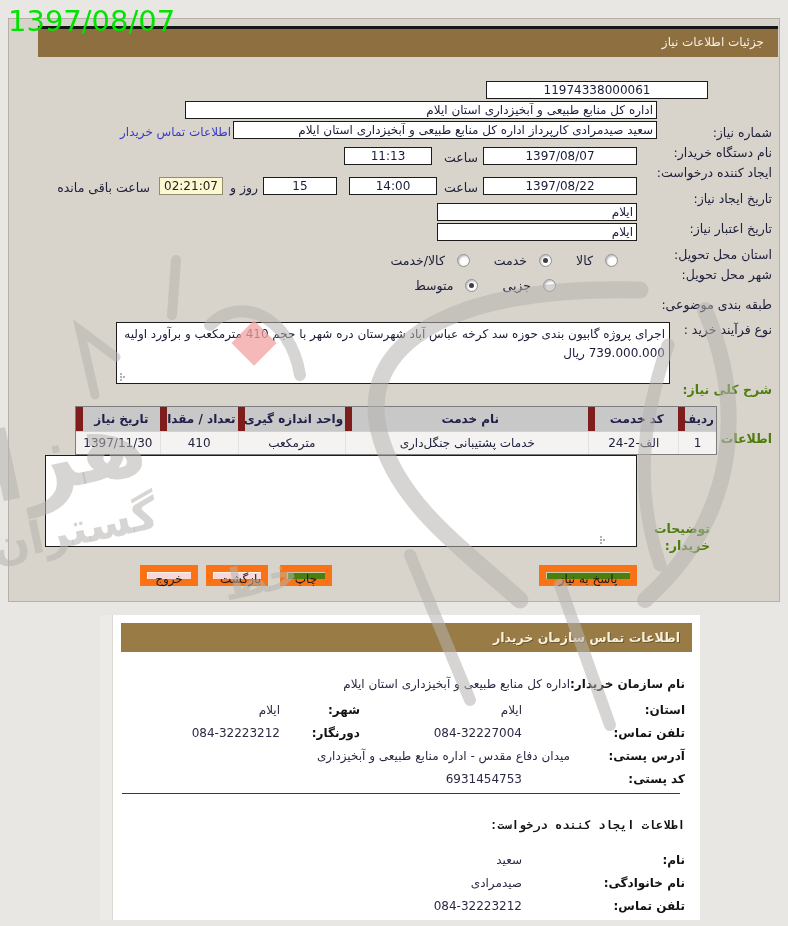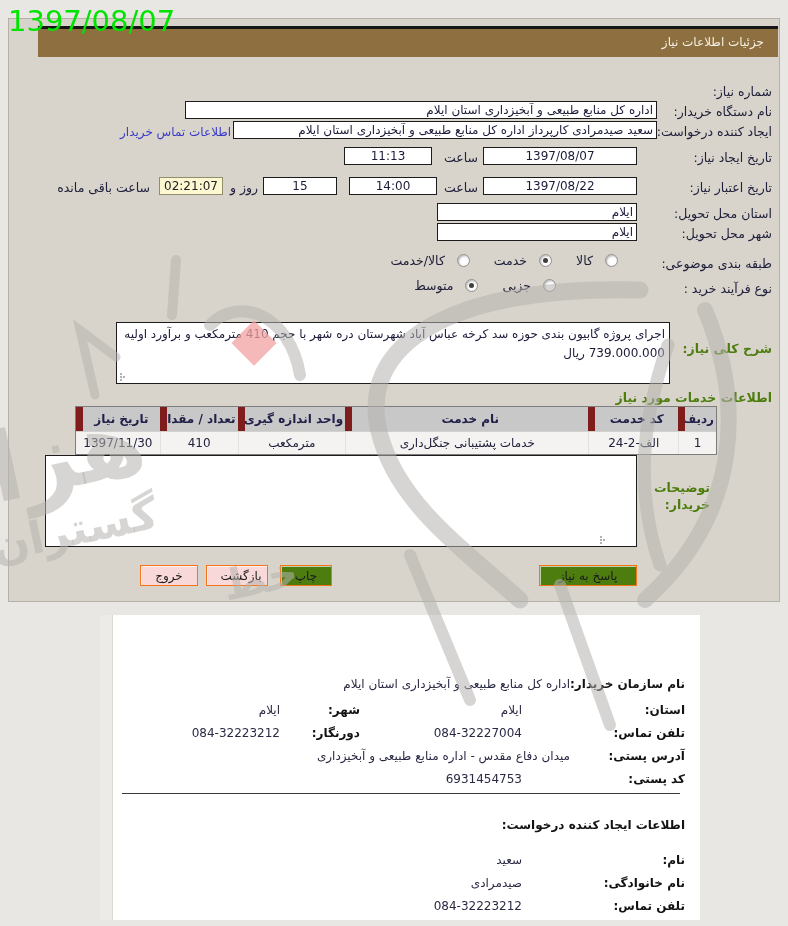--- a/index.html
+++ b/index.html
@@ -4,21 +4,21 @@
 <style>
   html,body{margin:0;padding:0;background:#e8e7e4;}
   *{box-sizing:border-box;font-family:"DejaVu Sans","Liberation Sans",sans-serif;}
   .page{position:relative;width:788px;height:926px;background:#e8e7e4;overflow:hidden;direction:rtl;}
   
   .form-panel{position:absolute;left:8px;top:18px;width:772px;height:584px;background:#d8d4cb;border:1px solid #b5b1a9;}
   .title-bar{position:absolute;left:38px;top:26px;width:740px;height:31px;background:#8e7040;border-top:3px solid #161616;}
   .title-bar .t{color:#f4efe6;font-size:12px;line-height:27px;padding-right:14px;}
   .stamp{position:absolute;left:8px;top:4px;font-size:29px;color:#00e400;z-index:12;direction:ltr;letter-spacing:0px;}
   
-  .flabel{position:absolute;right:16px;font-size:12.5px;color:#20203c;white-space:nowrap;}
+  .flabel{position:absolute;right:16px;font-size:12.5px;color:#20203c;white-space:nowrap;margin-top:41px;}
   .tbox{position:absolute;height:18px;border:1px solid #1c1c1c;background:#fff;font-size:12px;color:#1b1b3a;padding:0 3px;direction:rtl;}
   .tbox.center{text-align:center;direction:ltr;}
   .plain{position:absolute;font-size:12.5px;color:#20203c;white-space:nowrap;}
   .link{position:absolute;font-size:12px;color:#3a3ac9;cursor:pointer;white-space:nowrap;}
   .cdown{position:absolute;height:18px;border:1px solid #8f8f6e;background:#fdf8d2;font-size:12px;color:#222;text-align:center;line-height:16px;direction:ltr;}
   
   .optrow{position:absolute;display:flex;direction:rtl;gap:24px;align-items:center;}
   .opt{display:flex;direction:rtl;gap:12px;align-items:center;font-size:12.5px;color:#20203c;cursor:pointer;}
   .radio{width:13px;height:13px;border-radius:50%;background:#fdfdfd;border:1px solid #909090;box-shadow:inset 1px 1px 2px rgba(0,0,0,.3);flex:0 0 auto;}
   .radio.selected{position:relative;}
@@ -30,21 +30,21 @@
   
   .stable{position:absolute;right:71px;top:406px;width:642px;border:1px solid #7d7d7d;background:#f4f3f1;}
   .trow{display:flex;direction:rtl;}
   .trow.head{background:#c8c8c8;}
   .tc{font-size:12px;color:#23233f;text-align:center;padding:4px 2px;border-left:1px solid #e2e1de;white-space:nowrap;overflow:hidden;}
   .trow.head .tc{font-weight:bold;color:#20204a;border-left:7px solid #7f1d1d;padding:5px 2px;}
   .trow.data{border-top:1px solid #d2d1ce;}
   .tc:last-child{border-left:none;}
   .c0{width:38px;}.c1{width:90px;}.c2{width:244px;}.c3{width:108px;}.c4{width:78px;}.c5{width:84px;}
   
-  .btn{position:absolute;top:565px;height:21px;border:1px solid #f97316;font-size:12px;color:#1b1b1b;text-align:center;padding:0;cursor:pointer;box-shadow:inset 1px 1px 0 rgba(255,255,255,.65);}
+  .btn{position:absolute;top:565px;height:21px;border:7px solid #f97316;font-size:12px;color:#1b1b1b;text-align:center;padding:0;cursor:pointer;box-shadow:inset 1px 1px 0 rgba(255,255,255,.65);}
   .btn.green{background:#4d7c0f;}
   .btn.pink{background:#f8d8d8;}
   
   .contact{position:absolute;left:100px;top:615px;width:600px;height:305px;background:#ffffff;}
   .contact .scroll{position:absolute;left:0;top:0;width:13px;height:100%;background:#edebe7;border-right:1px solid #dcd9d3;}
   .chead{position:absolute;right:8px;left:21px;top:8px;height:29px;background:#997b45;}
   .chead .t{color:#f6f0dd;font-weight:bold;font-size:12.5px;line-height:29px;padding-right:12px;text-shadow:1px 1px 0 #6d572c;}
   .clabel{position:absolute;font-size:12px;font-weight:bold;color:#131313;white-space:nowrap;}
   .cval{position:absolute;font-size:12px;color:#2a2a44;white-space:nowrap;direction:rtl;}
   .ltr{direction:ltr;unicode-bidi:embed;}
@@ -59,20 +59,21 @@
 
   <div class="form-panel"></div>
 
   <div class="title-bar">
     <div class="t">جزئیات اطلاعات نیاز</div>
   </div>
 
   <div class="stamp">1397/08/07</div>
 
   <div class="flabel" style="top:84px;">شماره نیاز:</div>
+  <input class="tbox center" style="right: 80px; top: 81px; width: 222px;" readonly="" value="11974338000061">
 
   <div class="flabel" style="top:104px;">نام دستگاه خریدار:</div>
   <input class="tbox" style="right: 131px; top: 101px; width: 472px;" readonly="" value="اداره کل منابع طبیعی و آبخیزداری استان ایلام">
 
   <div class="flabel" style="top:124px;">ایجاد کننده درخواست:</div>
   <input class="tbox" style="right: 131px; top: 121px; width: 424px;" readonly="" value="سعید صیدمرادی کارپرداز اداره کل منابع طبیعی و آبخیزداری استان ایلام">
   <div class="link" style="left:120px;top:125px;">اطلاعات تماس خریدار</div>
 
   <div class="flabel" style="top:150px;">تاریخ ایجاد نیاز:</div>
   <input class="tbox center" style="right: 151px; top: 147px; width: 154px;" readonly="" value="1397/08/07">
@@ -162,20 +163,23 @@
       <i style="left:0;top:3px;"></i>
     </div>
 
   <button class="btn green" style="right:151px;width:98px;">پاسخ به نیاز</button>
   <button class="btn green" style="right:456px;width:52px;">چاپ</button>
   <button class="btn pink" style="right:520px;width:62px;padding-left:8px;">بازگشت</button>
   <button class="btn pink" style="right:590px;width:58px;">خروج</button>
 
   <div class="contact">
     <div class="scroll"></div>
+    <div class="chead">
+      <div class="t">اطلاعات تماس سازمان خریدار</div>
+    </div>
 
     <div class="clabel" style="right:15px;top:62px;">نام سازمان خریدار:</div>
     <div class="cval" style="right:130px;top:62px;">اداره کل منابع طبیعی و آبخیزداری استان ایلام</div>
 
     <div class="clabel" style="right:15px;top:88px;">استان:</div>
     <div class="cval" style="right:178px;top:88px;">ایلام</div>
     <div class="clabel" style="right:340px;top:88px;margin-left:15px;">شهر:</div>
     <div class="cval" style="right:420px;top:88px;">ایلام</div>
 
     <div class="clabel" style="right:15px;top:111px;">تلفن تماس:</div>
@@ -184,21 +188,21 @@
     <div class="cval ltr" style="right:420px;top:111px;">084-32223212</div>
 
     <div class="clabel" style="right:15px;top:134px;">آدرس پستی:</div>
     <div class="cval" style="right:130px;top:134px;">میدان دفاع مقدس - اداره منابع طبیعی و آبخیزداری</div>
 
     <div class="clabel" style="right:15px;top:157px;">کد پستی:</div>
     <div class="cval ltr" style="right:178px;top:157px;">6931454753</div>
 
     <div class="divider"></div>
 
-    <div class="clabel" style="right:15px;top:203px;">اطلاعات ایجاد کننده درخواست:</div>
+    <div class="clabel" style="right:15px;top:203px;font-family:Liberation Mono, monospace;">اطلاعات ایجاد کننده درخواست:</div>
 
     <div class="clabel" style="right:15px;top:238px;">نام:</div>
     <div class="cval" style="right:178px;top:238px;">سعید</div>
 
     <div class="clabel" style="right:15px;top:261px;">نام خانوادگی:</div>
     <div class="cval" style="right:178px;top:261px;">صیدمرادی</div>
 
     <div class="clabel" style="right:15px;top:284px;">تلفن تماس:</div>
     <div class="cval ltr" style="right:178px;top:284px;">084-32223212</div>
   </div>

